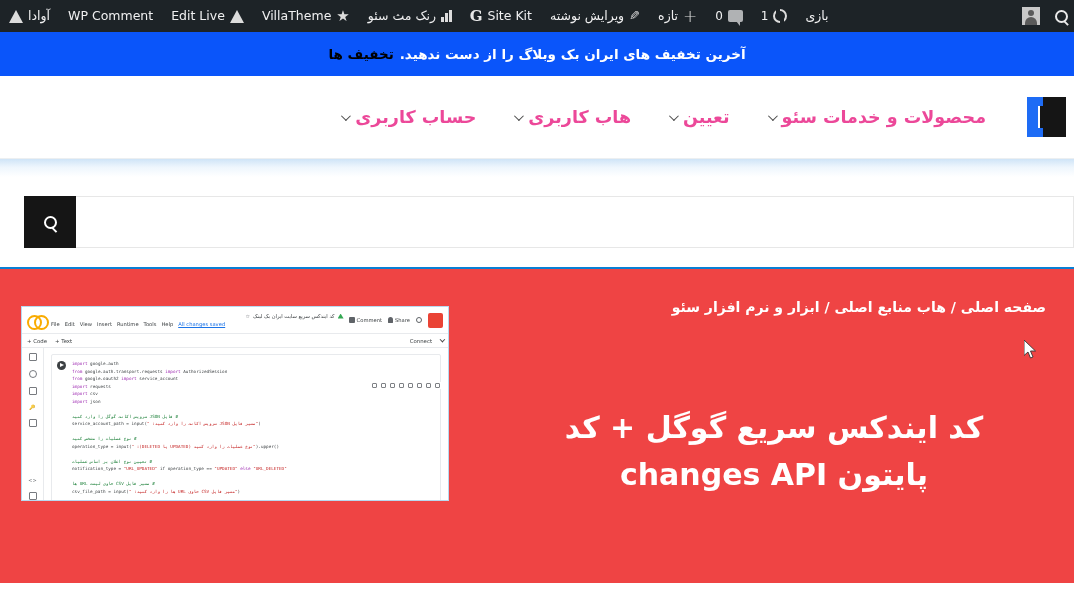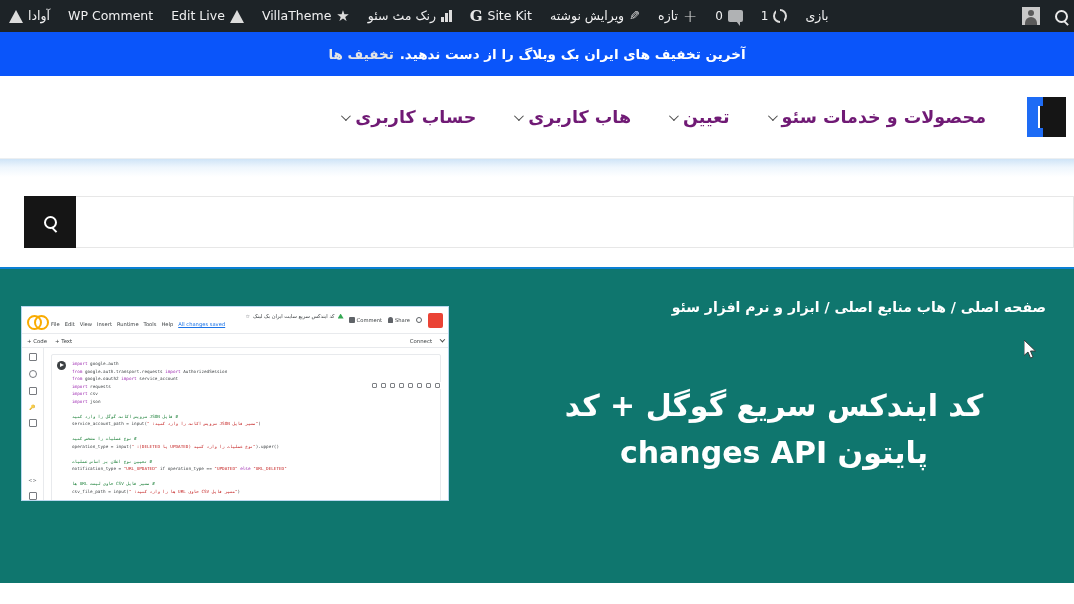--- a/index.html
+++ b/index.html
@@ -86,21 +86,21 @@
   
   .notice-bar {
     height: 44px;
     background: #0a55fa;
     color: #ffffff;
     display: flex; align-items: center; justify-content: center;
     font-size: 13.5px; font-weight: bold;
     gap: 6px;
     direction: rtl;
   }
-  .notice-link { color: #e5e5e5; text-decoration: none; font-weight: bold; }
+  .notice-link { color: #000000; text-decoration: none; font-weight: bold; }
 
   
   .site-header {
     height: 82px;
     background: #ffffff;
     display: flex; align-items: center;
     padding: 0 0 0 0;
     direction: rtl;
     position: relative;
   }
@@ -121,21 +121,21 @@
     width: 26px; height: 40px; background: #151515;
   }
   .main-nav {
     display: flex; align-items: center; gap: 0;
     direction: rtl; flex: 1; justify-content: flex-start;
     padding-right: 22px;
   }
   .nav-item {
     display: flex; align-items: center; gap: 7px;
     padding: 0 19px; height: 82px;
-    color: #701a75; font-size: 17.5px; font-weight: bold;
+    color: #ec4899; font-size: 17.5px; font-weight: bold;
     cursor: pointer; white-space: nowrap;
   }
   .chev {
     display: inline-block; width: 7px; height: 7px;
     border-right: 1.6px solid #4a4a4a; border-bottom: 1.6px solid #4a4a4a;
     transform: rotate(45deg) translateY(-2px);
     flex: none;
   }
   .header-divider { height: 1px; background: #eceff1; }
   .header-shadow {
@@ -172,38 +172,38 @@
     direction: rtl;
   }
   .search-field input {
     width: 100%; border: none; outline: none; background: transparent;
     font-family: "DejaVu Sans", "Liberation Sans", sans-serif;
     font-size: 14px; color: #333; direction: rtl; text-align: right;
   }
 
   
   .hero {
-    height: 316px; background: #0f766e;
+    height: 316px; background: #ef4444;
     position: relative; direction: rtl;
     display: flex; align-items: flex-start;
     border-top: 2px solid #0a7fd4;
   }
   .hero-right {
     flex: 1; padding: 30px 28px 0 20px;
     display: flex; flex-direction: column;
   }
   .breadcrumb {
     color: #ffffff; font-size: 14px; font-weight: bold;
     direction: rtl; white-space: nowrap;
   }
   .hero-title {
     color: #ffffff; font-weight: bold;
     font-size: 30px; line-height: 1.55;
     direction: rtl; text-align: center;
-    margin-top: 68px;
+    margin-top: 90px;
     padding-left: 12px;
   }
   .hero-title .ltr { direction: ltr; unicode-bidi: embed; display: inline; }
 
   .hero-left {
     width: 470px; flex: none;
     display: flex; align-items: flex-start; justify-content: center;
     padding-top: 37px;
   }
 

